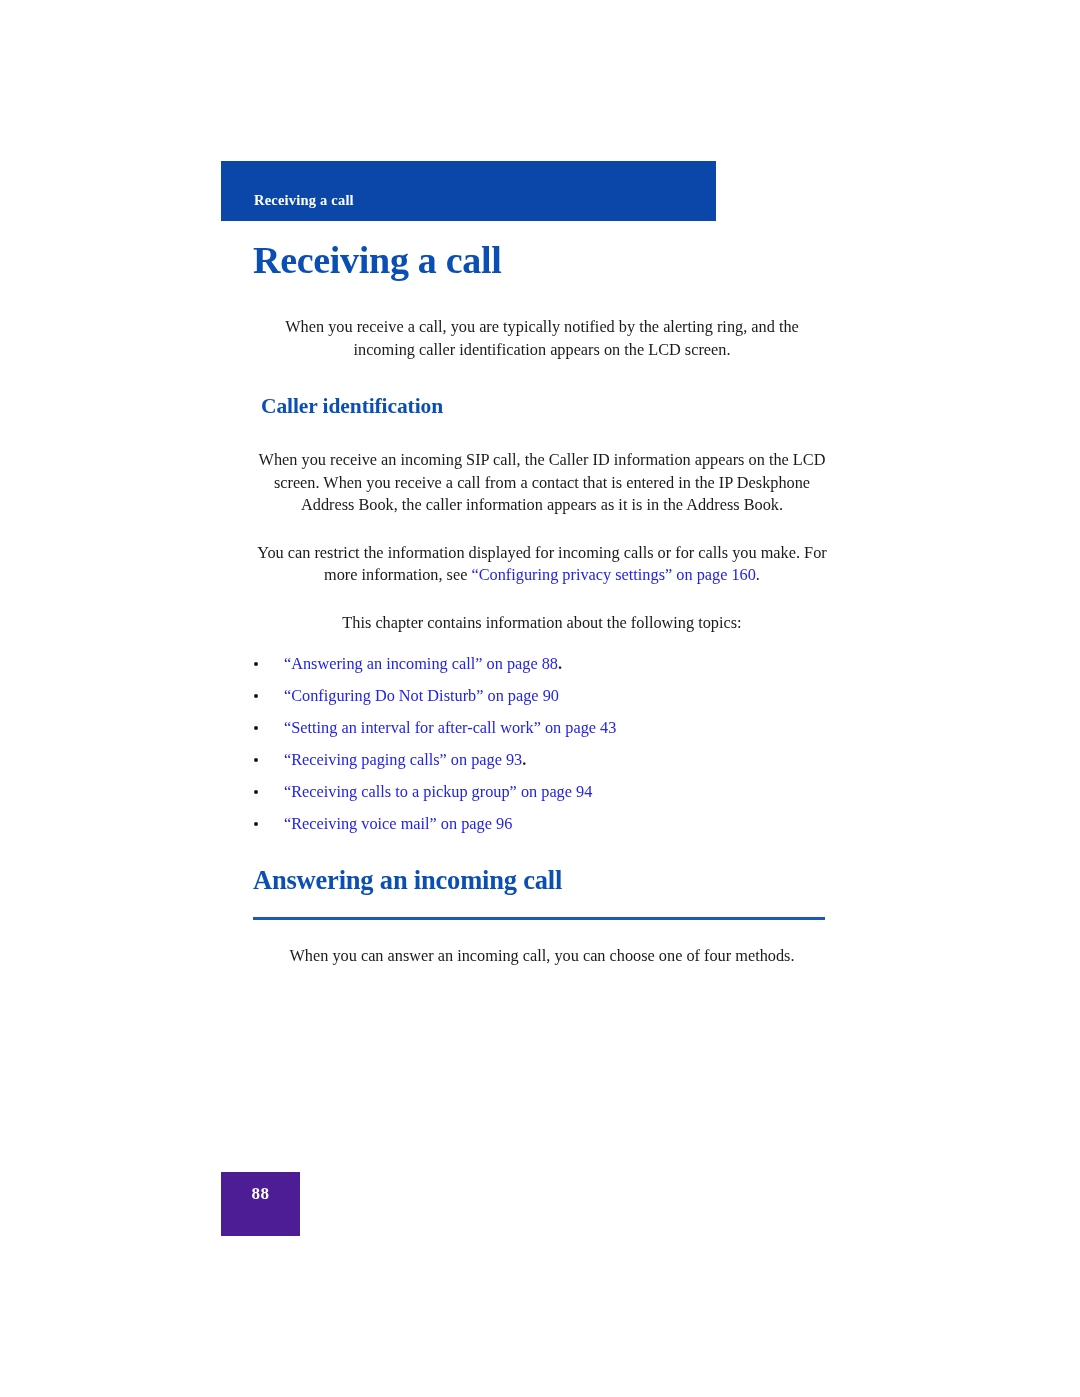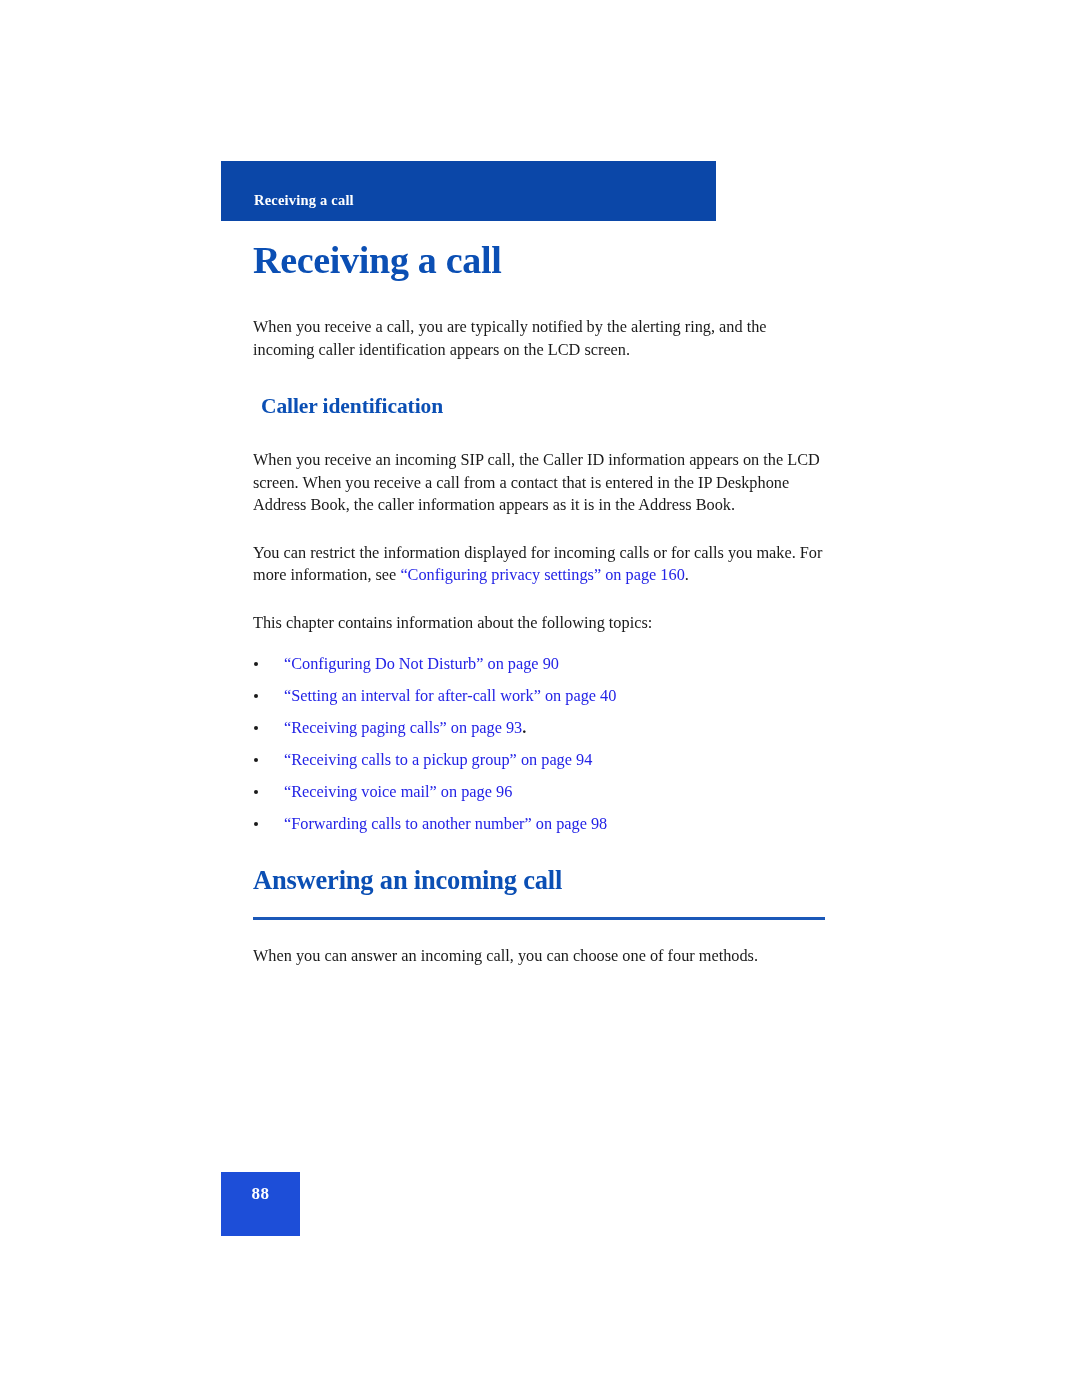--- a/index.html
+++ b/index.html
@@ -60,21 +60,21 @@
     left: 253px;
     top: 316px;
     width: 578px;
   }
 
   p.body-text {
     margin: 0 0 0 0;
     color: #1a1a1a;
     font-size: 16.3px;
     line-height: 22.5px;
-    text-align: left;
+    text-align: center;
   }
 
   .gap-lg { height: 25px; }
   .gap-md { height: 22px; }
   .gap-sm { height: 14px; }
 
   h2.sub-heading {
     margin: 8px;
     color: #0b4fb4;
     font-size: 21.5px;
@@ -137,21 +137,21 @@
     font-weight: bold;
   }
 
   
   .folio-box {
     position: absolute;
     left: 221px;
     top: 1172px;
     width: 79px;
     height: 64px;
-    background: #1d4ed8;
+    background: #4c1d95;
     display: flex;
     align-items: flex-start;
     justify-content: center;
   }
   .folio-number {
     color: #ffffff;
     font-size: 17px;
     font-weight: bold;
     padding-top: 12px;
     letter-spacing: 0.5px;
@@ -186,41 +186,41 @@
 
     <div class="gap-lg"></div>
 
     <p class="body-text">This chapter contains information about the following topics:</p>
 
     <div class="gap-sm"></div>
 
     <ul class="topic-list">
       <li>
         <span class="bullet-dot"></span>
+        <a class="topic-label xref" href="#">“Answering an incoming call” on page 88</a><span class="topic-suffix">.</span>
+      </li>
+      <li>
+        <span class="bullet-dot"></span>
         <a class="topic-label xref" href="#">“Configuring Do Not Disturb” on page 90</a><span class="topic-suffix"></span>
       </li>
       <li>
         <span class="bullet-dot"></span>
-        <a class="topic-label xref" href="#">“Setting an interval for after-call work” on page 40</a><span class="topic-suffix"></span>
+        <a class="topic-label xref" href="#">“Setting an interval for after-call work” on page 43</a><span class="topic-suffix"></span>
       </li>
       <li>
         <span class="bullet-dot"></span>
         <a class="topic-label xref" href="#">“Receiving paging calls” on page 93</a><span class="topic-suffix">.</span>
       </li>
       <li>
         <span class="bullet-dot"></span>
         <a class="topic-label xref" href="#">“Receiving calls to a pickup group” on page 94</a><span class="topic-suffix"></span>
       </li>
       <li>
         <span class="bullet-dot"></span>
         <a class="topic-label xref" href="#">“Receiving voice mail” on page 96</a><span class="topic-suffix"></span>
-      </li>
-      <li>
-        <span class="bullet-dot"></span>
-        <a class="topic-label xref" href="#">“Forwarding calls to another number” on page 98</a><span class="topic-suffix"></span>
       </li>
     </ul>
 
     <div class="gap-lg"></div>
 
     <h2 class="section-heading">Answering an incoming call</h2>
     <div class="section-rule"></div>
 
     <div class="gap-lg"></div>
 

